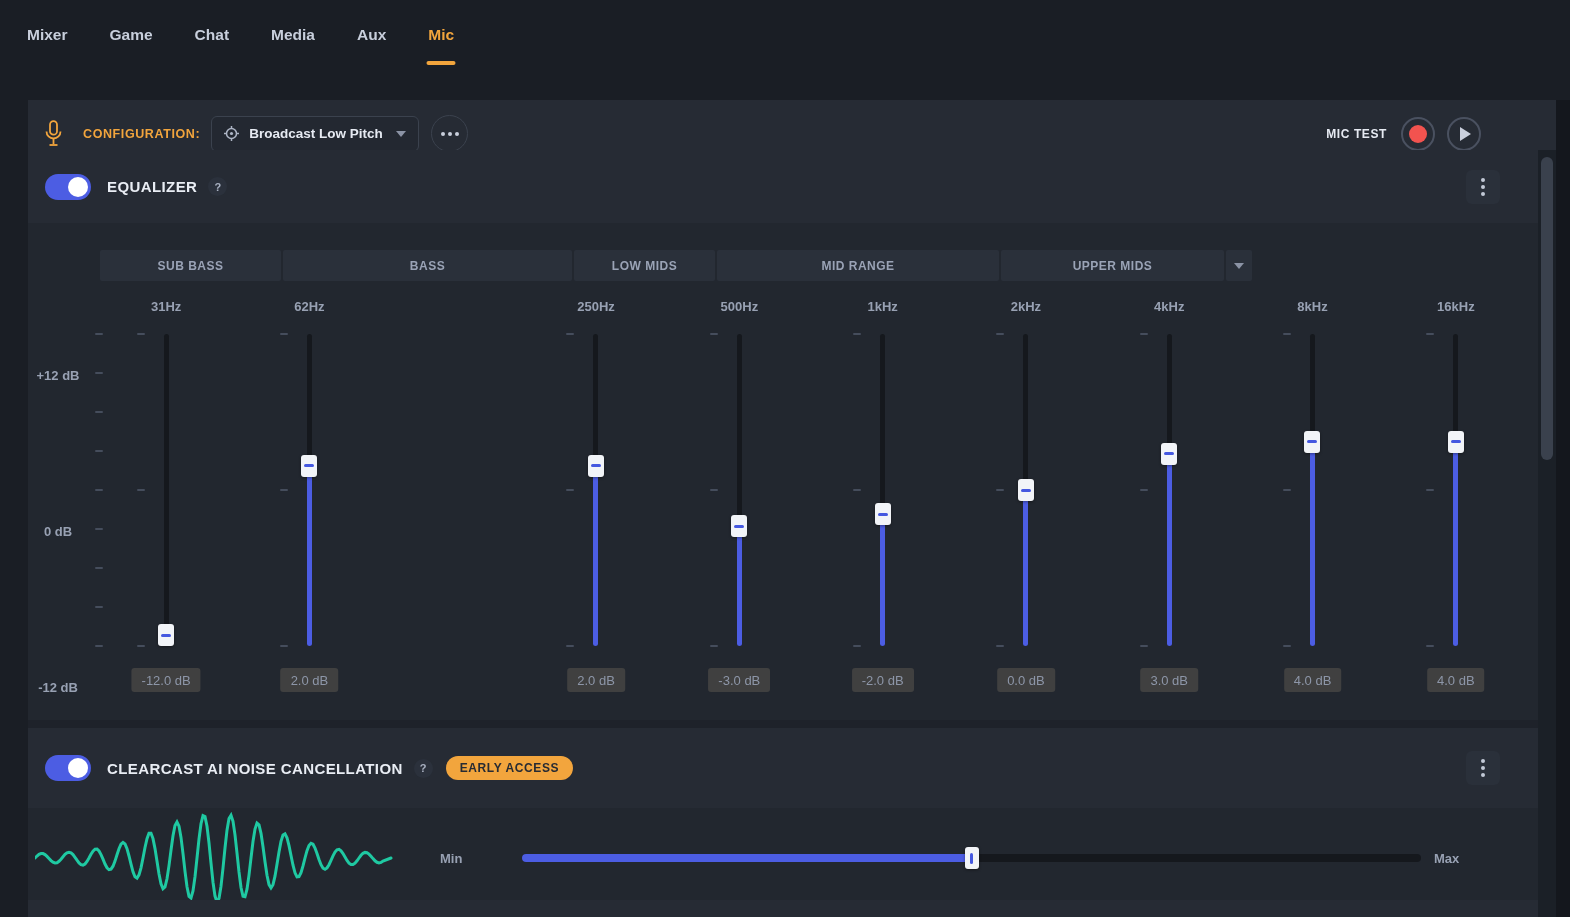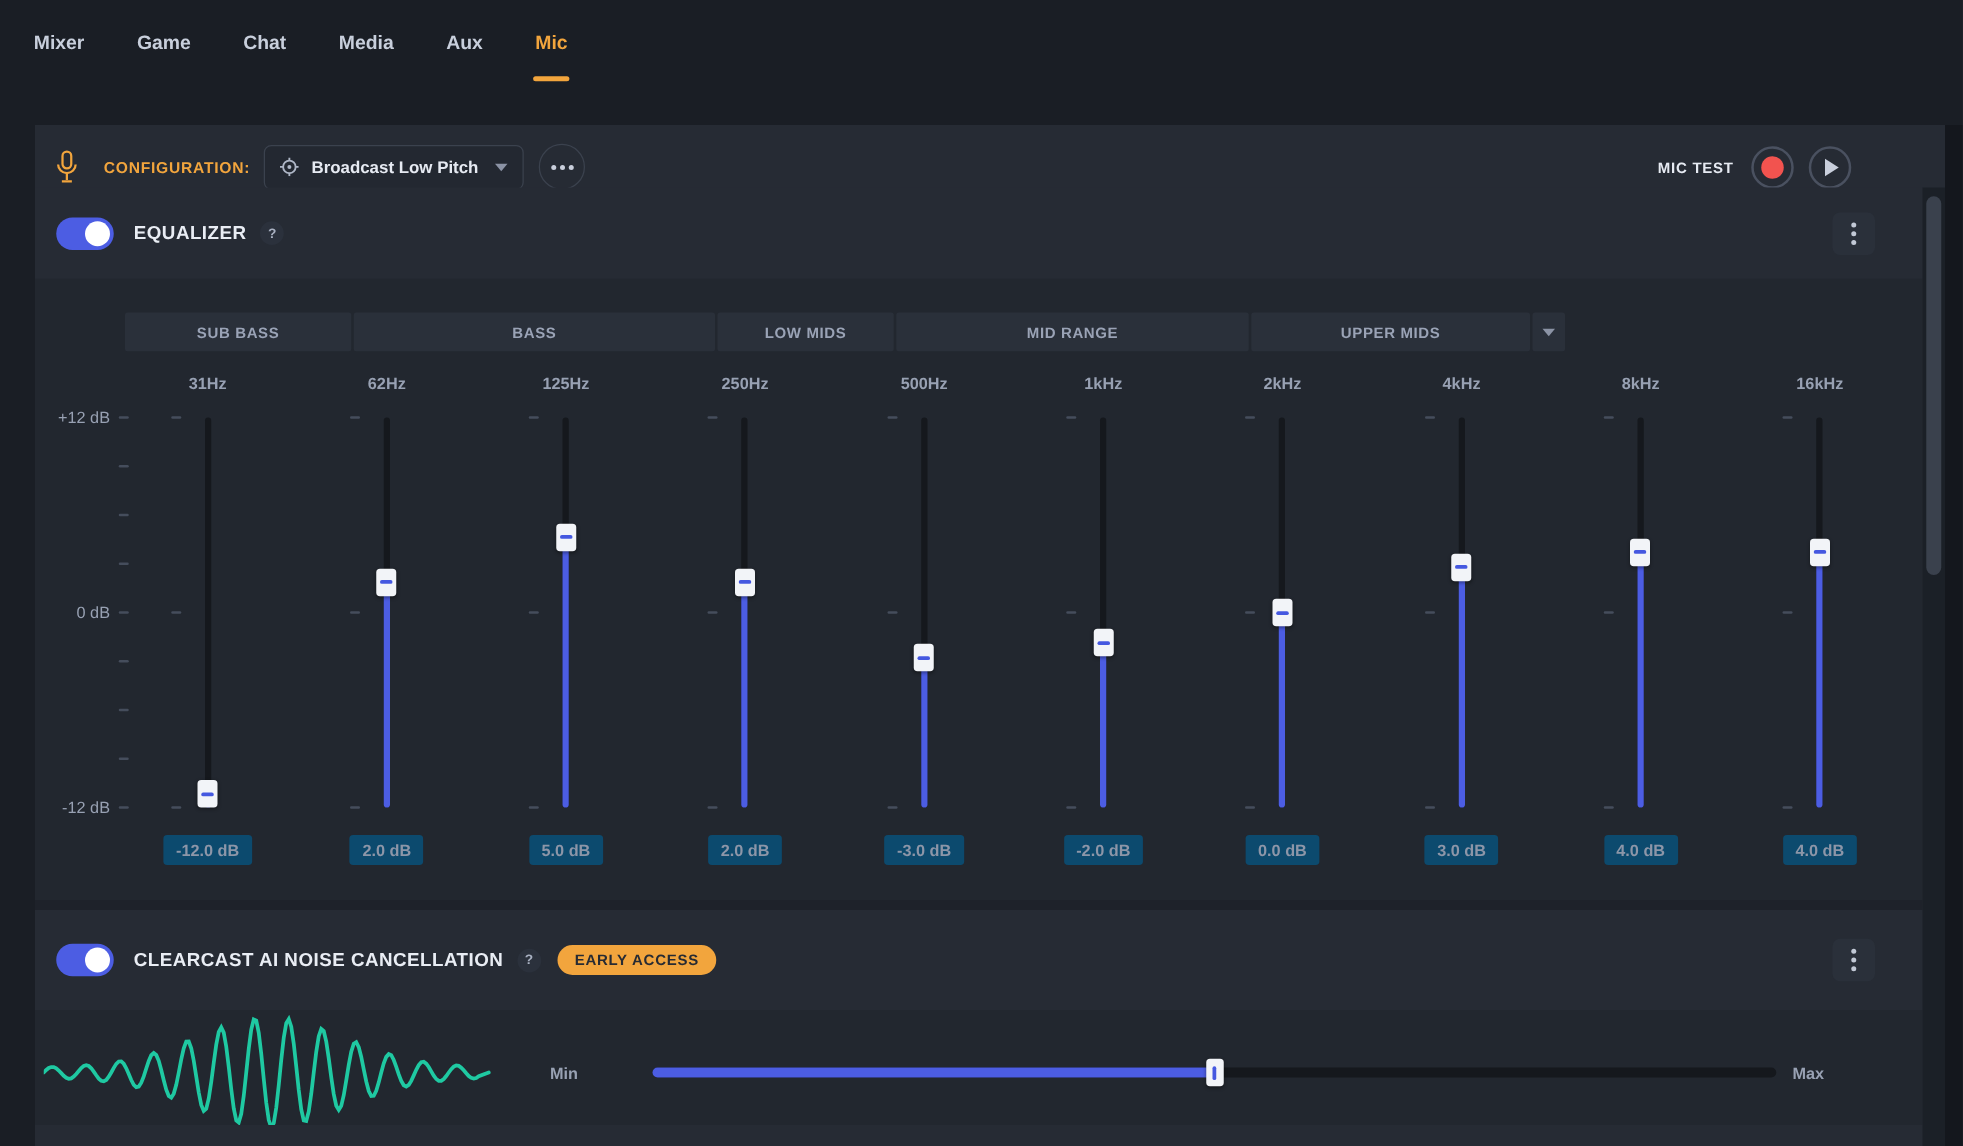--- a/index.html
+++ b/index.html
@@ -60,32 +60,32 @@
   .toggle{width:46px;height:26px;border-radius:13px;background:var(--blue);position:relative;flex:0 0 auto;cursor:pointer;}
   .toggle .knob{position:absolute;right:3px;top:3px;width:20px;height:20px;border-radius:50%;background:#FFFFFF;}
 
   
   .eq-section{height:570px;}
   .eq-panel{position:absolute;left:0;top:73px;width:1510px;height:497px;background:#22272F;}
   .band-row{position:absolute;left:72px;top:27px;height:31px;display:flex;gap:2px;}
   .band-chip{height:31px;background:#2A303A;border-radius:2px;display:flex;align-items:center;justify-content:center;
       font-size:12px;font-weight:bold;letter-spacing:.5px;color:#9AA3B6;}
   .band-caret{width:26px;cursor:pointer;}
-  .axis-label{position:absolute;width:60px;text-align:right;font-size:13px;font-weight:normal;color:#98A1B3;}
+  .axis-label{position:absolute;width:60px;text-align:center;font-size:13px;font-weight:bold;color:#98A1B3;margin-top:42px;}
   .tickmark{position:absolute;width:8px;height:2px;background:#454D5C;border-radius:1px;}
   .eq-col{position:absolute;top:0;height:497px;}
   .freq-label{position:absolute;top:76px;left:0;width:100%;text-align:center;font-size:13px;font-weight:bold;color:#98A1B3;}
   .eq-track{position:absolute;width:5px;border-radius:3px;background:#15181D;cursor:pointer;}
   .eq-fill{position:absolute;width:5px;border-radius:0 0 3px 3px;background:var(--blue);}
   .eq-handle{position:absolute;width:16px;height:22px;border-radius:3px;background:#F2F4F8;
       display:flex;align-items:center;justify-content:center;cursor:grab;box-shadow:0 1px 3px rgba(0,0,0,.4);}
   .eq-handle i{width:10px;height:3px;border-radius:1.5px;background:#4558E0;}
   .value-chip{position:absolute;top:445px;left:50%;transform:translateX(-50%);height:24px;padding:0 10px;
-      background:#0c4a6e;border-radius:3px;display:flex;align-items:center;
-      font-size:13px;font-weight:bold;color:#8D96A8;white-space:nowrap;}
+      background:#404040;border-radius:3px;display:flex;align-items:center;
+      font-size:13px;font-weight:normal;color:#8D96A8;white-space:nowrap;}
 
   .section-gap{height:8px;background:#1E222A;}
 
   
   .cc-section{height:172px;overflow:hidden;}
   .cc-header{height:80px;display:flex;align-items:center;padding:0 38px 0 17px;}
   .badge{margin-left:13px;height:24px;border-radius:12px;background:var(--orange);color:#272B33;
       font-size:12px;font-weight:bold;letter-spacing:.6px;display:flex;align-items:center;padding:0 14px;}
   .cc-body{position:absolute;left:0;top:80px;width:1510px;height:140px;background:#22272F;}
   .wave-svg{position:absolute;left:7px;top:2px;}
@@ -203,32 +203,20 @@
               <div class="tickmark" style="left: 42px; top: 110px;"></div>
               <div class="tickmark" style="left: 42px; top: 266px;"></div>
               <div class="tickmark" style="left: 42px; top: 422px;"></div>
               <div class="eq-track" style="left: 69px; top: 111px; height: 312px;"></div>
               <div class="eq-fill" style="left: 69px; top: 242.833px; height: 180.167px;"></div>
               <div class="eq-handle" style="left: 63.5px; top: 231.833px;">
                 <i></i>
               </div>
               <div class="value-chip">2.0 dB</div>
             </div>
-            <div class="eq-col" style="left: 353.1px; width: 143.3px;">
-              <div class="freq-label">125Hz</div>
-              <div class="tickmark" style="left: 42px; top: 110px;"></div>
-              <div class="tickmark" style="left: 42px; top: 266px;"></div>
-              <div class="tickmark" style="left: 42px; top: 422px;"></div>
-              <div class="eq-track" style="left: 69px; top: 111px; height: 312px;"></div>
-              <div class="eq-fill" style="left: 69px; top: 206.583px; height: 216.417px;"></div>
-              <div class="eq-handle" style="left: 63.5px; top: 195.583px;">
-                <i></i>
-              </div>
-              <div class="value-chip">5.0 dB</div>
-            </div>
             <div class="eq-col" style="left: 496.4px; width: 143.3px;">
               <div class="freq-label">250Hz</div>
               <div class="tickmark" style="left: 42px; top: 110px;"></div>
               <div class="tickmark" style="left: 42px; top: 266px;"></div>
               <div class="tickmark" style="left: 42px; top: 422px;"></div>
               <div class="eq-track" style="left: 69px; top: 111px; height: 312px;"></div>
               <div class="eq-fill" style="left: 69px; top: 242.833px; height: 180.167px;"></div>
               <div class="eq-handle" style="left: 63.5px; top: 231.833px;">
                 <i></i>
               </div>

